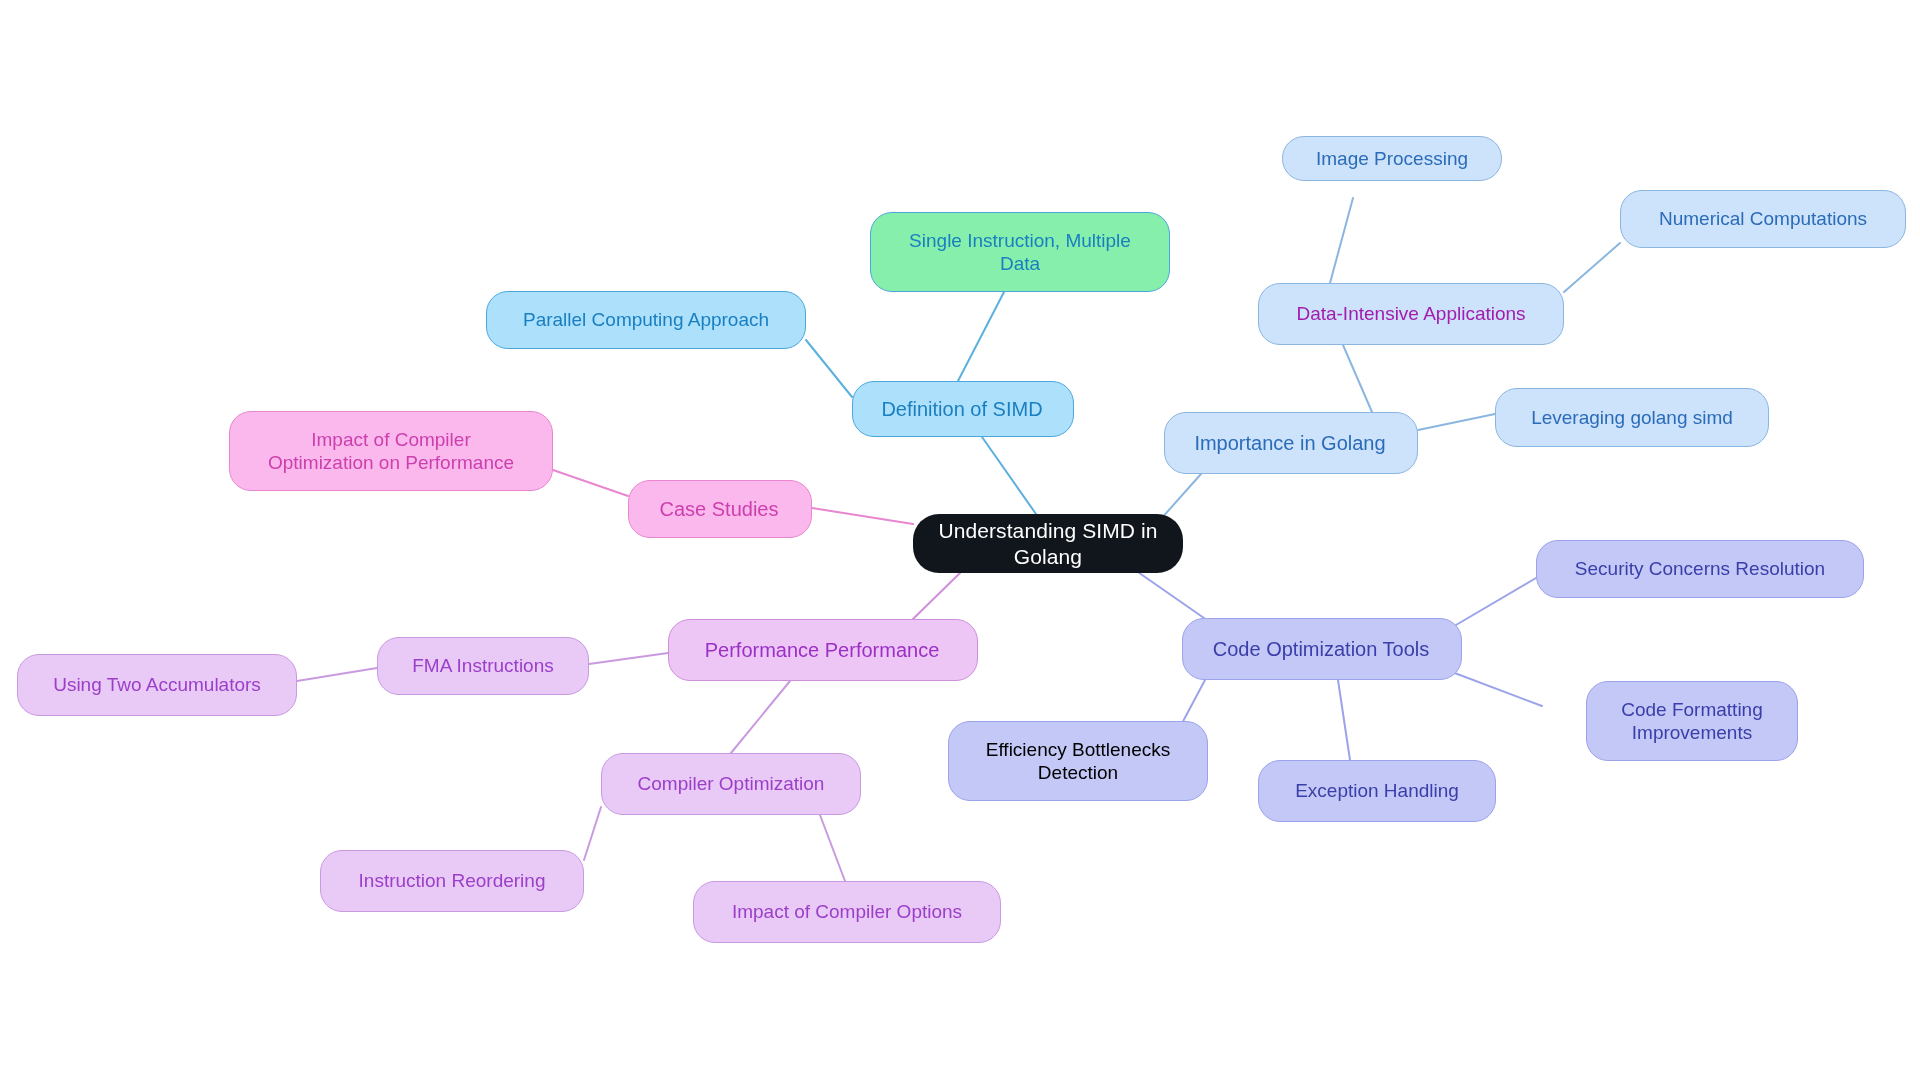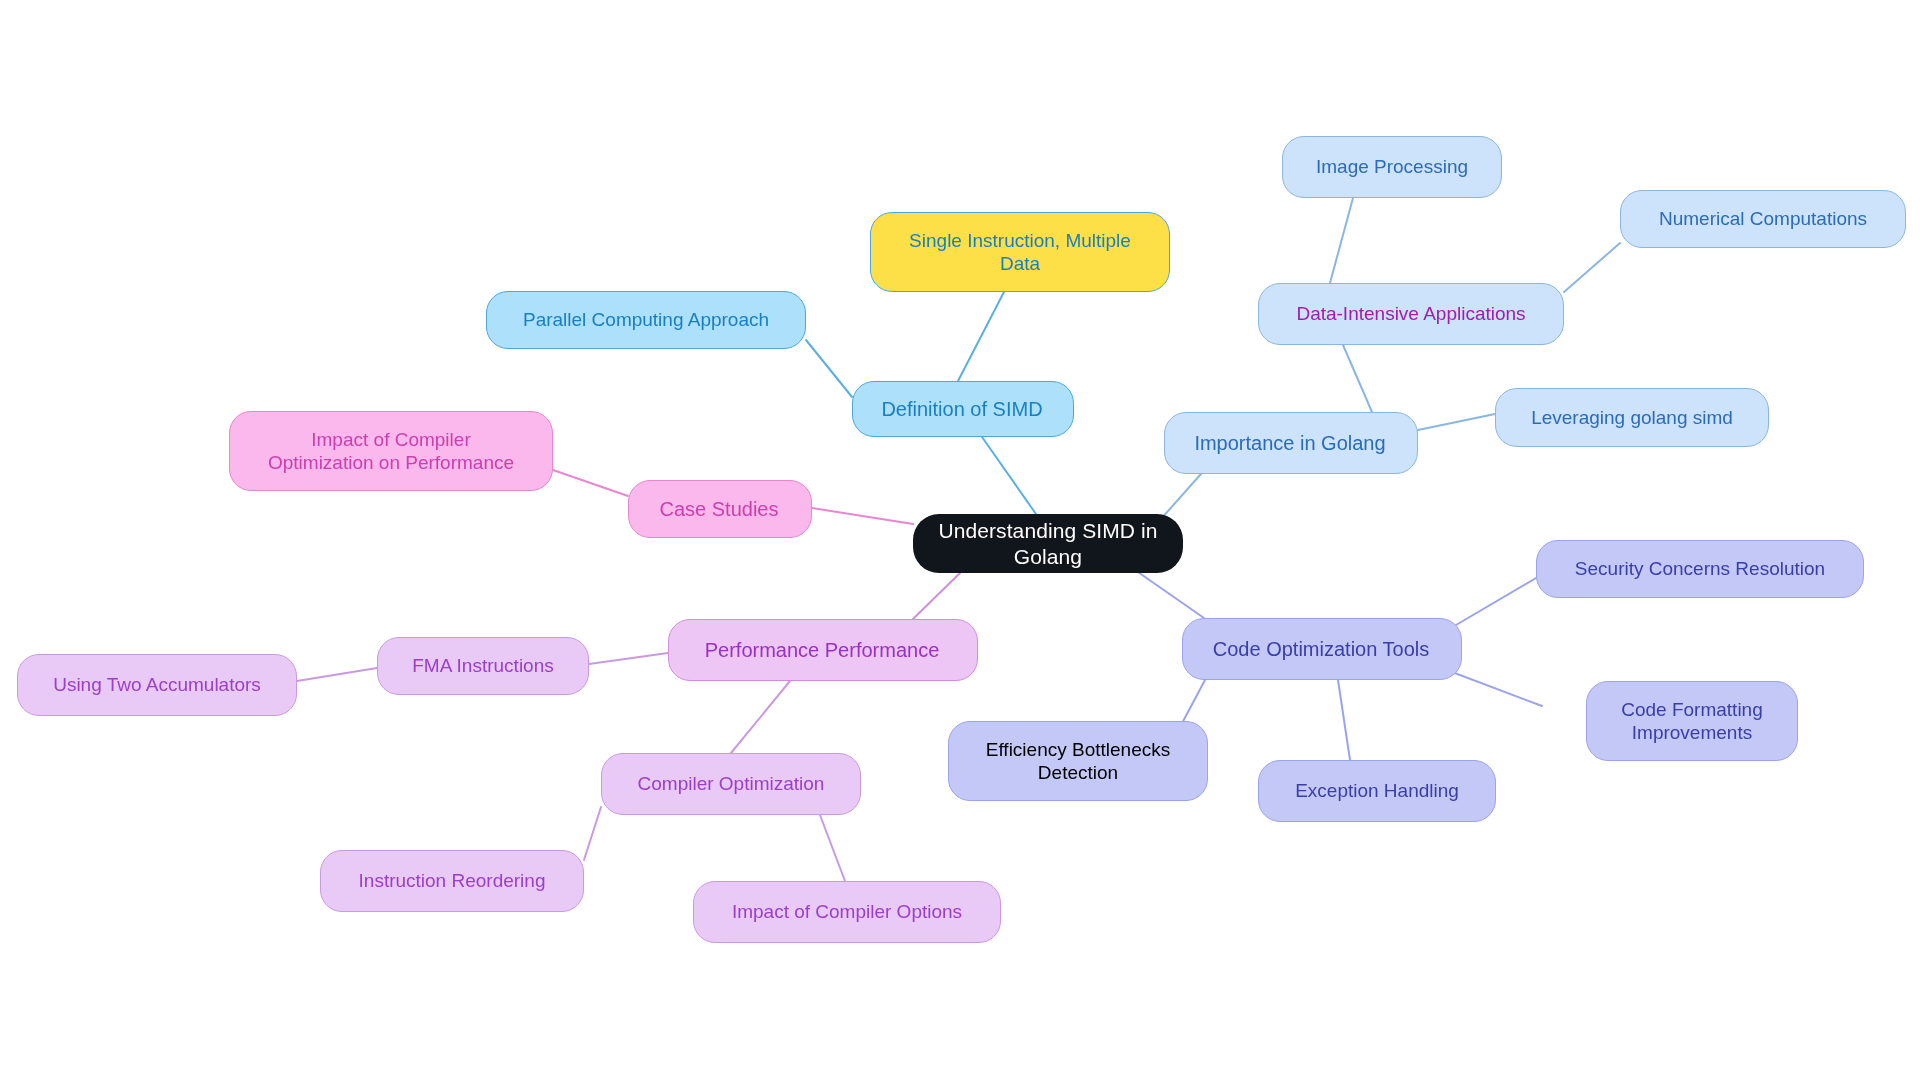--- a/index.html
+++ b/index.html
@@ -71,26 +71,26 @@
       <line x1="820" y1="815" x2="845" y2="881" stroke="#c99ae0" stroke-width="2" stroke-linecap="round"></line>
       <line x1="1135" y1="570" x2="1204" y2="618" stroke="#9ba3ea" stroke-width="2" stroke-linecap="round"></line>
       <line x1="1456" y1="625" x2="1536" y2="578" stroke="#9ba3ea" stroke-width="2" stroke-linecap="round"></line>
       <line x1="1452" y1="672" x2="1542" y2="706" stroke="#9ba3ea" stroke-width="2" stroke-linecap="round"></line>
       <line x1="1338" y1="680" x2="1350" y2="760" stroke="#9ba3ea" stroke-width="2" stroke-linecap="round"></line>
       <line x1="1205" y1="680" x2="1180" y2="727" stroke="#9ba3ea" stroke-width="2" stroke-linecap="round"></line>
     </svg>
   <div id="node-layer">
       <div class="node root" style="left: 913px; top: 514px; width: 270px; height: 59px; background: rgb(17, 21, 28); border-color: rgb(17, 21, 28); color: rgb(255, 255, 255);">Understanding SIMD in Golang</div>
       <div class="node lvl1" style="left: 852px; top: 381px; width: 222px; height: 56px; background: rgb(173, 224, 250); border-color: rgb(74, 168, 221); color: rgb(26, 127, 193);">Definition of SIMD</div>
-      <div class="node lvl2" style="left: 870px; top: 212px; width: 300px; height: 80px; background: #fde047; border-color: rgb(74, 168, 221); color: rgb(26, 127, 193);">Single Instruction, Multiple
+      <div class="node lvl2" style="left: 870px; top: 212px; width: 300px; height: 80px; background: #86efac; border-color: rgb(74, 168, 221); color: rgb(26, 127, 193);">Single Instruction, Multiple
 Data</div>
       <div class="node lvl2" style="left: 486px; top: 291px; width: 320px; height: 58px; background: rgb(173, 224, 250); border-color: rgb(74, 168, 221); color: rgb(26, 127, 193);">Parallel Computing Approach</div>
       <div class="node lvl1" style="left: 1164px; top: 412px; width: 254px; height: 62px; background: rgb(205, 226, 251); border-color: rgb(139, 182, 224); color: rgb(43, 108, 184);">Importance in Golang</div>
       <div class="node lvl2" style="left: 1258px; top: 283px; width: 306px; height: 62px; background: rgb(205, 226, 251); border-color: rgb(139, 182, 224); color: #a21caf;">Data-Intensive Applications</div>
-      <div class="node lvl2" style="left: 1282px; top: 136px; width: 220px; height: 62px; background: rgb(205, 226, 251); border-color: rgb(139, 182, 224); color: rgb(43, 108, 184);">Image Processing</div>
+      <div class="node lvl2" style="left: 1282px; top: 136px; width: 220px; height: 45px; background: rgb(205, 226, 251); border-color: rgb(139, 182, 224); color: rgb(43, 108, 184);">Image Processing</div>
       <div class="node lvl2" style="left: 1620px; top: 190px; width: 286px; height: 58px; background: rgb(205, 226, 251); border-color: rgb(139, 182, 224); color: rgb(43, 108, 184);">Numerical Computations</div>
       <div class="node lvl2" style="left: 1495px; top: 388px; width: 274px; height: 59px; background: rgb(205, 226, 251); border-color: rgb(139, 182, 224); color: rgb(43, 108, 184);">Leveraging golang simd</div>
       <div class="node lvl1" style="left: 628px; top: 480px; width: 184px; height: 58px; background: rgb(251, 184, 236); border-color: rgb(232, 135, 208); color: rgb(204, 63, 174);">Case Studies</div>
       <div class="node lvl2" style="left: 229px; top: 411px; width: 324px; height: 80px; background: rgb(251, 184, 236); border-color: rgb(232, 135, 208); color: rgb(204, 63, 174);">Impact of Compiler
 Optimization on Performance</div>
       <div class="node lvl1" style="left: 668px; top: 619px; width: 310px; height: 62px; background: rgb(238, 198, 245); border-color: rgb(207, 143, 221); color: rgb(155, 48, 199);">Performance Performance</div>
       <div class="node lvl2" style="left: 377px; top: 637px; width: 212px; height: 58px; background: rgb(233, 201, 246); border-color: rgb(201, 154, 224); color: rgb(155, 63, 201);">FMA Instructions</div>
       <div class="node lvl2" style="left: 17px; top: 654px; width: 280px; height: 62px; background: rgb(233, 201, 246); border-color: rgb(201, 154, 224); color: rgb(155, 63, 201);">Using Two Accumulators</div>
       <div class="node lvl2" style="left: 601px; top: 753px; width: 260px; height: 62px; background: rgb(233, 201, 246); border-color: rgb(201, 154, 224); color: rgb(155, 63, 201);">Compiler Optimization</div>
       <div class="node lvl2" style="left: 320px; top: 850px; width: 264px; height: 62px; background: rgb(233, 201, 246); border-color: rgb(201, 154, 224); color: rgb(155, 63, 201);">Instruction Reordering</div>

